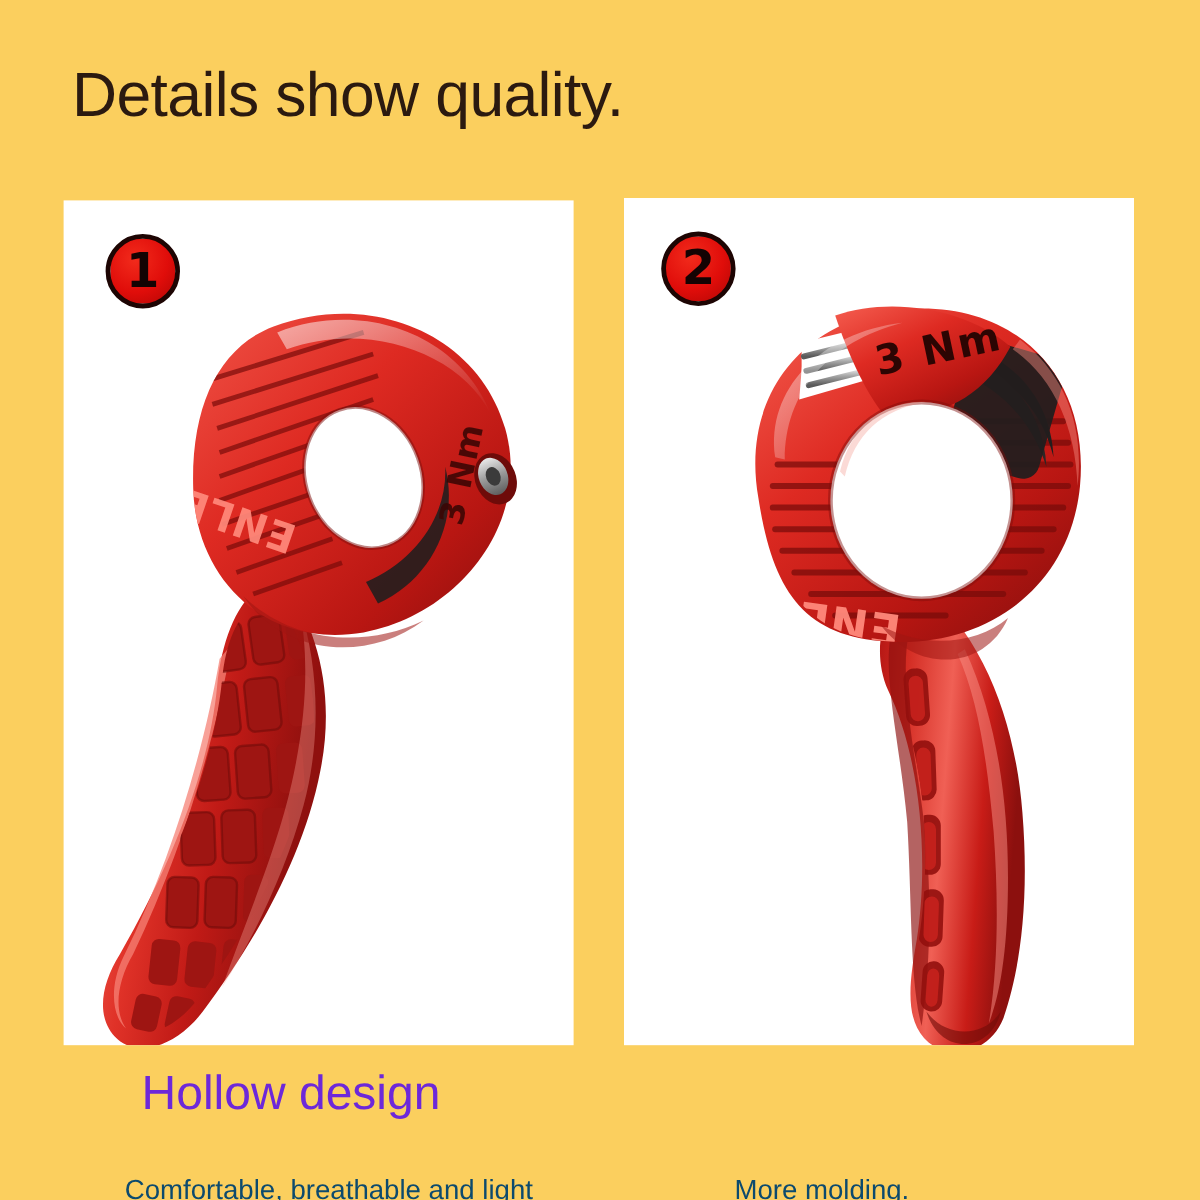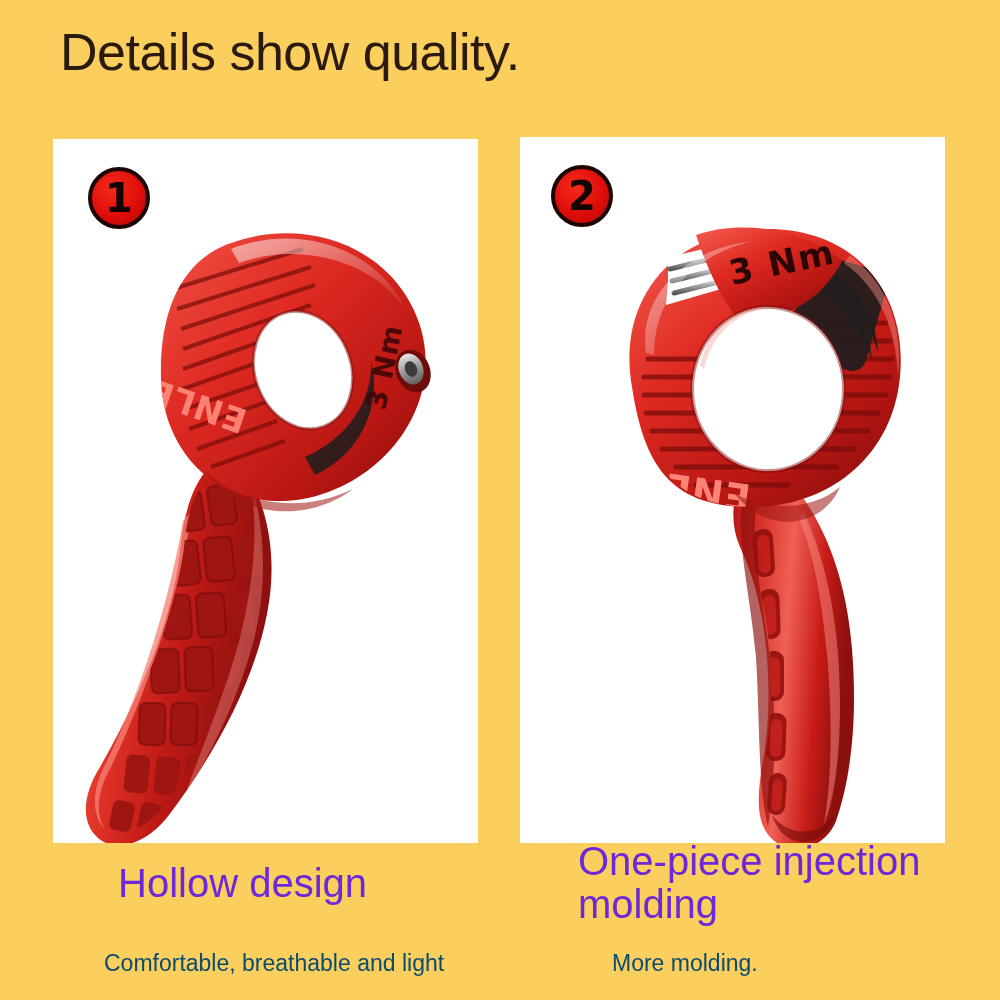--- a/index.html
+++ b/index.html
@@ -3,21 +3,21 @@
 <meta charset="utf-8">
 <style>
   html,body{margin:0;padding:0;}
   body{
     width:1000px;height:1000px;
     background:#FBCF5E;
     font-family:"Liberation Sans", sans-serif;
     overflow:hidden;
     position:relative;
   }
-  #stage{position:absolute;inset:0;width:1000px;height:896px;}
+  #stage{position:absolute;inset:0;width:1000px;height:896px;margin-top:28px;}
 
   .title{
     position:absolute;
     left:60px;top:22px;
     font-size:52px;
     font-weight:400;
     color:#2B1A10;
     letter-spacing:-0.5px;
     white-space:nowrap;
   }
@@ -374,16 +374,15 @@
                  C302,392 246,398 214,356 Z" fill="#9E1512" opacity="0.55"></path>
       </g>
     </svg>
 
     <div class="badge" id="badge-2" style="left:31px;top:28px;">2</div>
   </div>
 
   <div class="cap-head" id="cap1-head">Hollow design</div>
   <div class="cap-sub" id="cap1-sub">Comfortable, breathable and light</div>
 
-  <div class="cap-head" id="cap2-head">One-piece injection molding</div>
   <div class="cap-sub" id="cap2-sub">More molding.</div>
 
 </div>
 
 </body></html>

